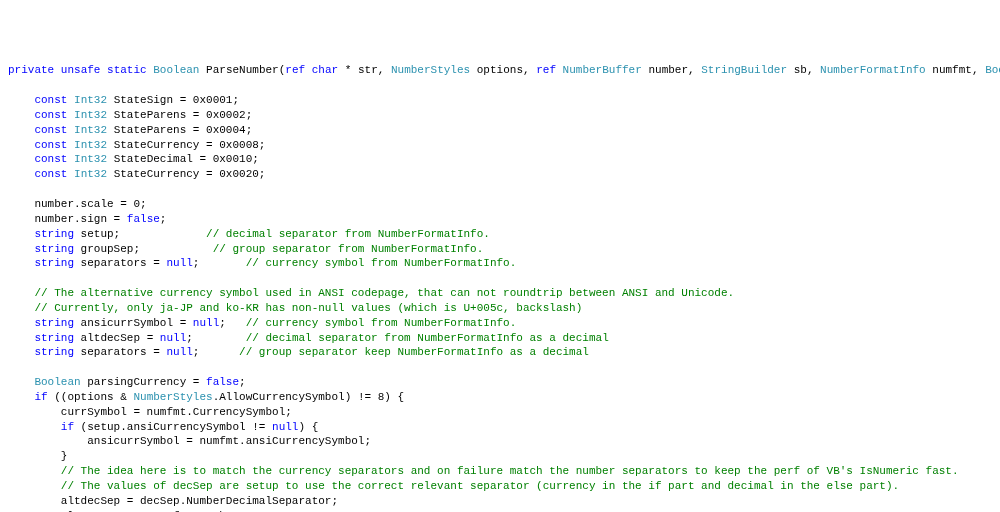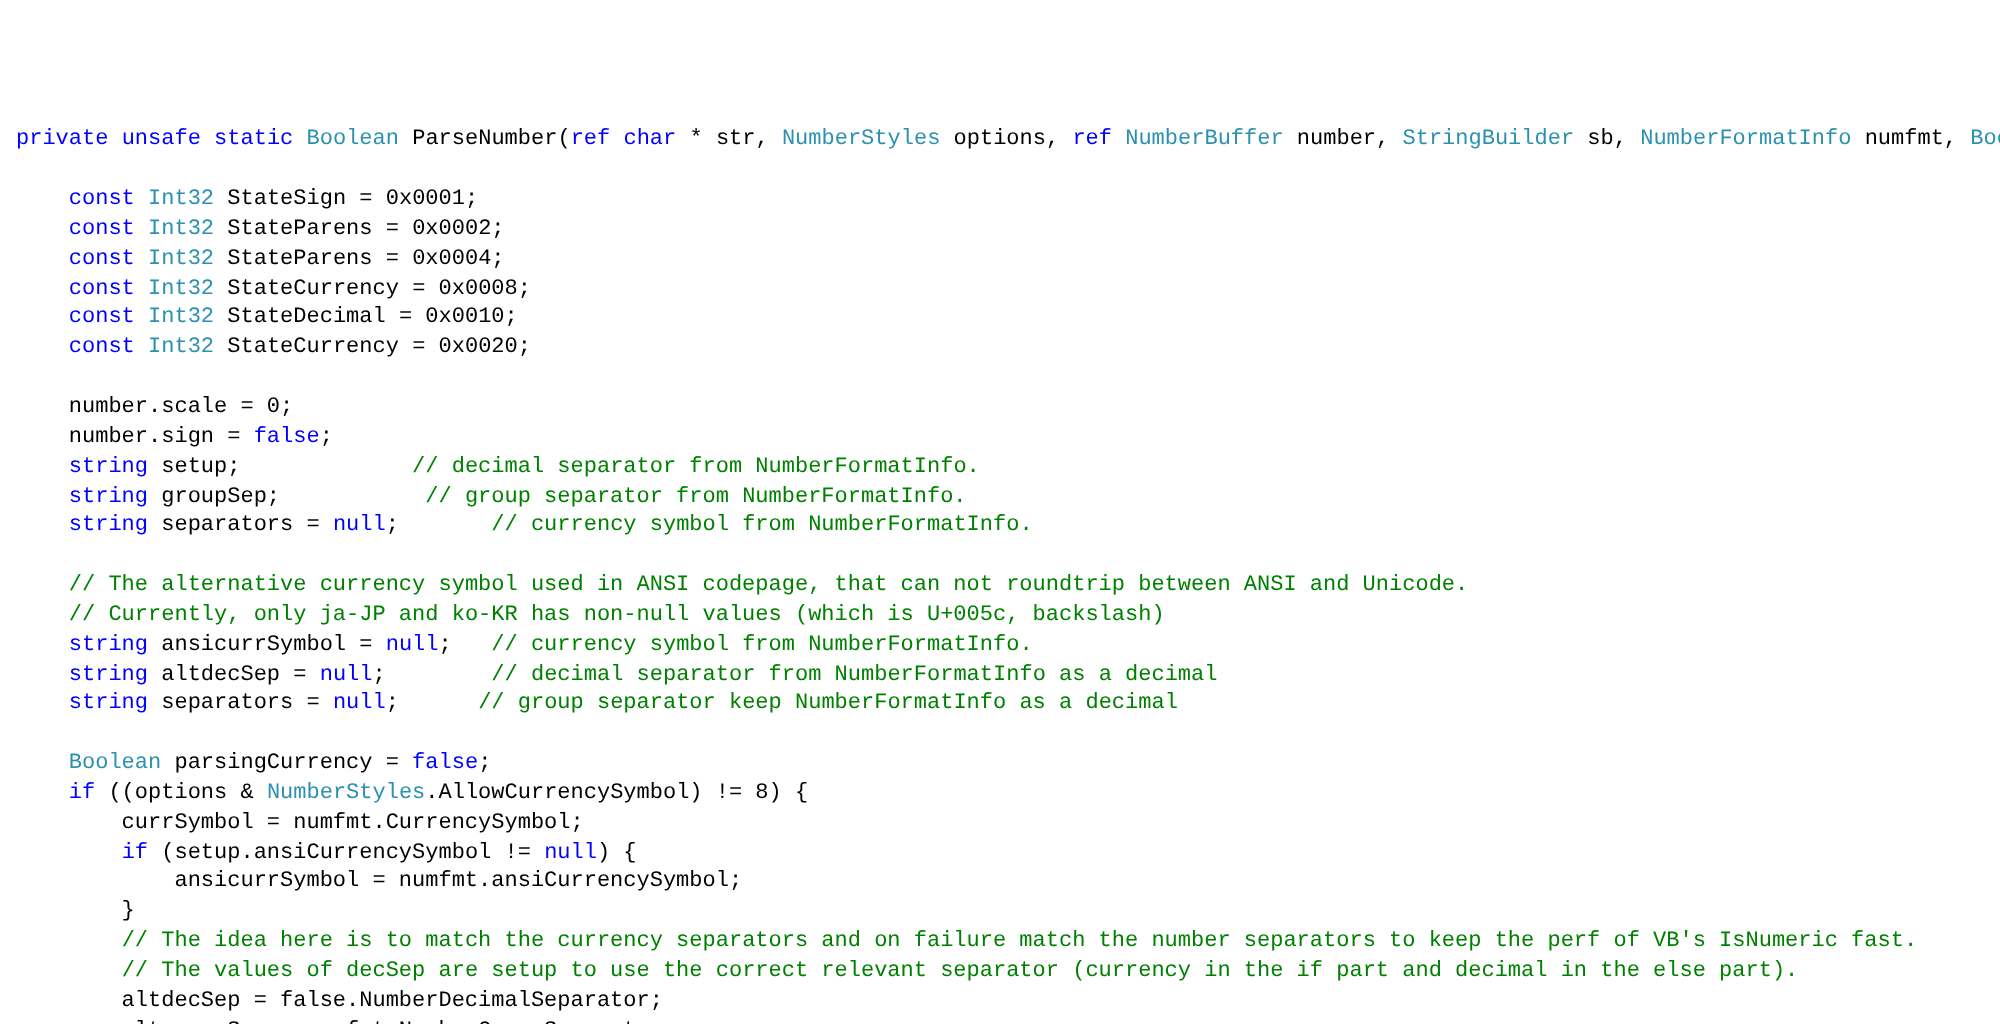--- a/index.html
+++ b/index.html
@@ -44,21 +44,21 @@
 <span>    <span class="kw">string</span><span> separators = </span><span class="kw">null</span><span>;      </span><span class="cmt">// group separator keep NumberFormatInfo as a decimal</span></span>
 
 <span>    <span class="type">Boolean</span><span> parsingCurrency = </span><span class="kw">false</span><span>;</span></span>
 <span>    <span class="kw">if</span><span> ((options &amp; </span><span class="type">NumberStyles</span><span>.AllowCurrencySymbol) != 8) {</span></span>
 <span>        currSymbol = numfmt.CurrencySymbol;</span>
 <span>        <span class="kw">if</span><span> (setup.ansiCurrencySymbol != </span><span class="kw">null</span><span>) {</span></span>
 <span>            ansicurrSymbol = numfmt.ansiCurrencySymbol;</span>
 <span>        }</span>
 <span>        <span class="cmt">// The idea here is to match the currency separators and on failure match the number separators to keep the perf of VB's IsNumeric fast.</span></span>
 <span>        <span class="cmt">// The values of decSep are setup to use the correct relevant separator (currency in the if part and decimal in the else part).</span></span>
-<span>        altdecSep = false.NumberDecimalSeparator;</span>
+<span>        altdecSep = decSep.NumberDecimalSeparator;</span>
 <span>        altgroupSep = numfmt.NumberGroupSeparator;</span>
 
 
 
 
 
 
 
 </div>
 

